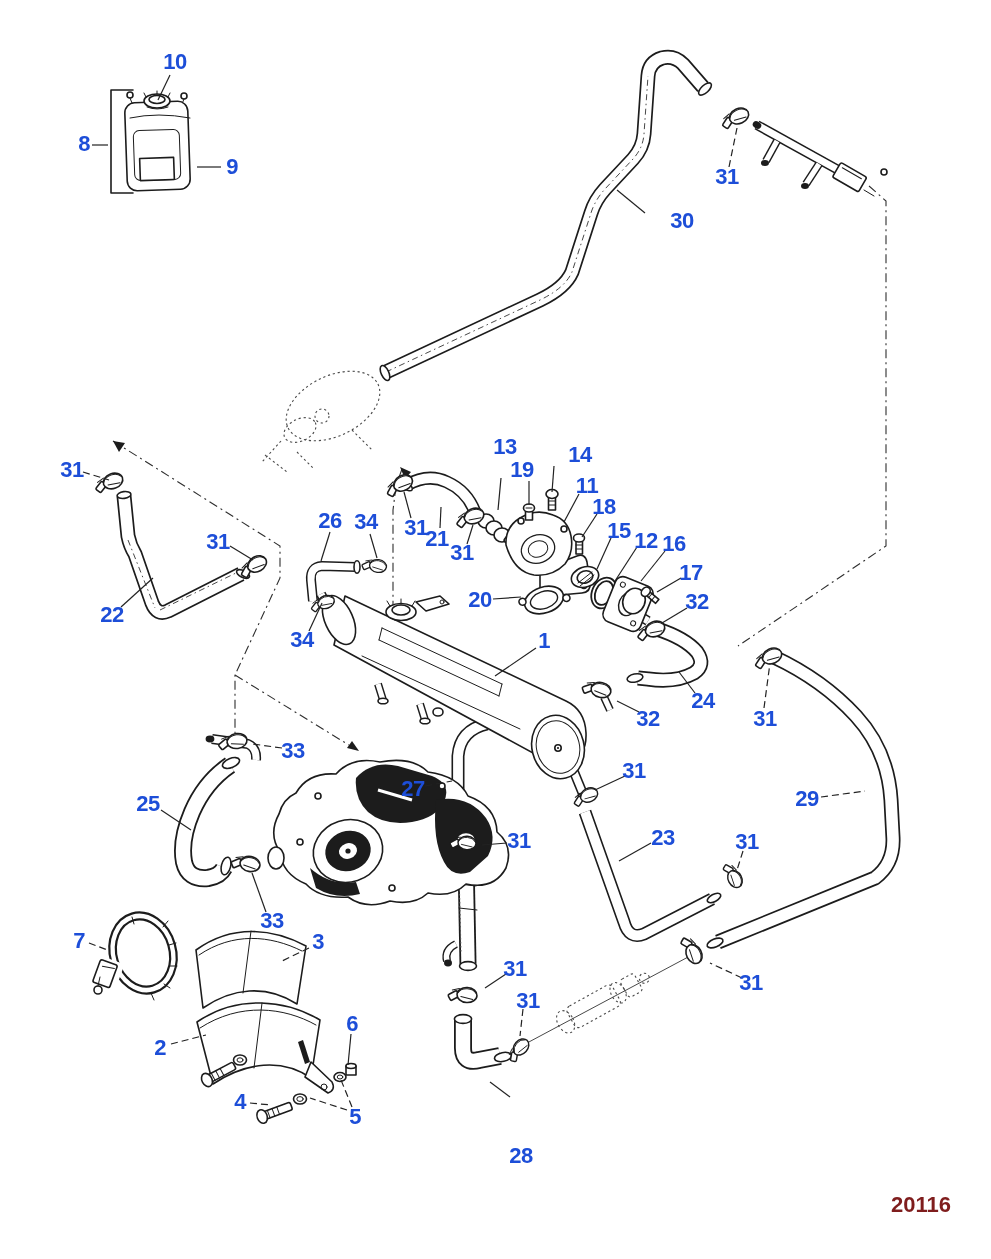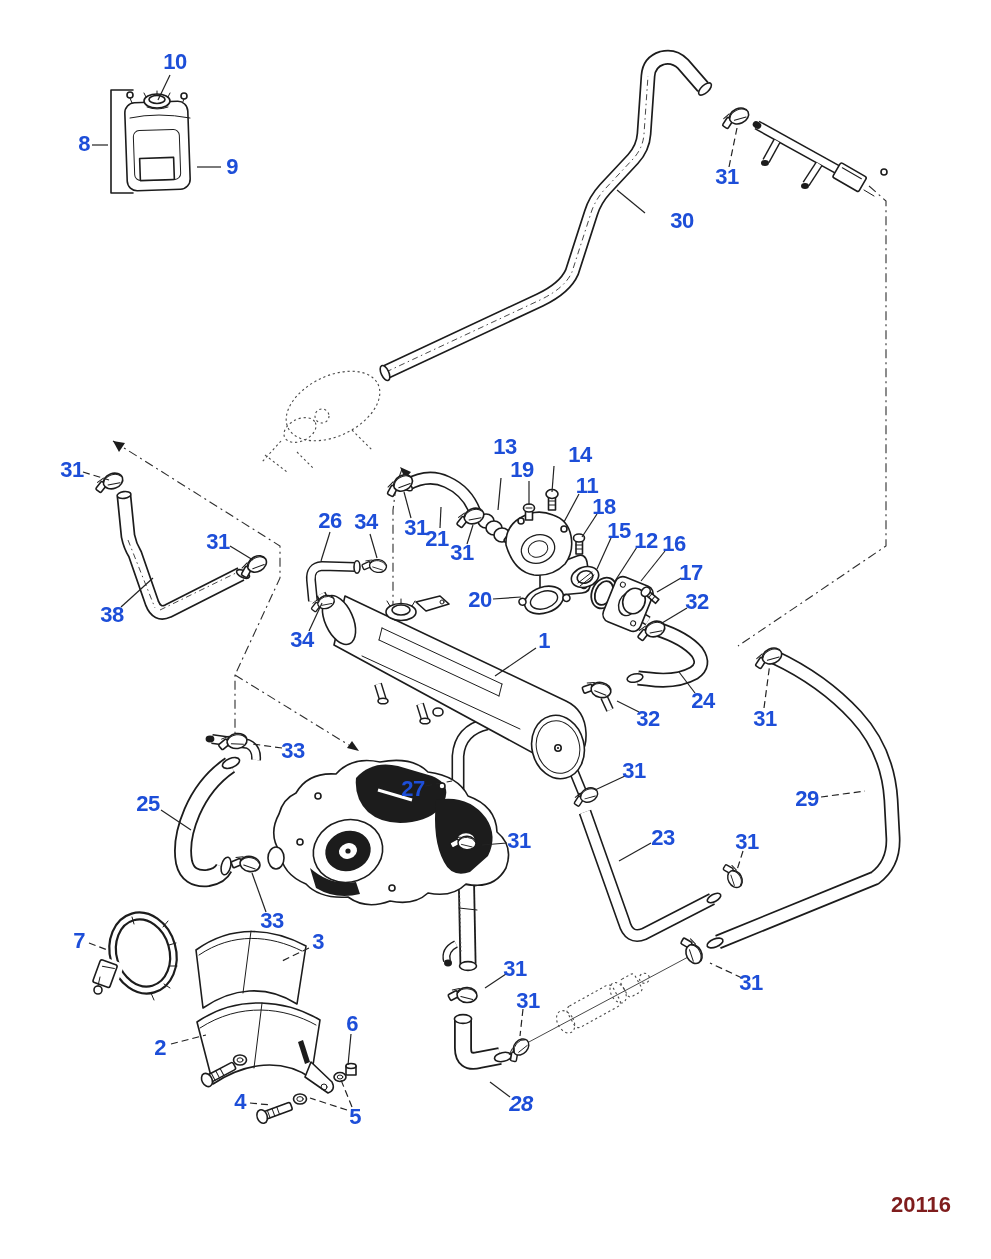--- a/index.html
+++ b/index.html
@@ -440,21 +440,21 @@
       </g>
 </svg>
 
 <div id="callout-layer">
       <div class="callout" style="left: 175px; top: 62px;">10</div>
       <div class="callout" style="left: 84px; top: 144px;">8</div>
       <div class="callout" style="left: 232px; top: 167px;">9</div>
       <div class="callout" style="left: 655px; top: 221px; margin-left: 27px;">30</div>
       <div class="callout" style="left: 727px; top: 177px;">31</div>
       <div class="callout" style="left: 72px; top: 470px;">31</div>
-      <div class="callout" style="left: 112px; top: 615px;">38</div>
+      <div class="callout" style="left: 112px; top: 615px;">22</div>
       <div class="callout" style="left: 218px; top: 542px;">31</div>
       <div class="callout" style="left: 330px; top: 521px;">26</div>
       <div class="callout" style="left: 366px; top: 522px;">34</div>
       <div class="callout" style="left: 302px; top: 640px;">34</div>
       <div class="callout" style="left: 416px; top: 528px;">31</div>
       <div class="callout" style="left: 437px; top: 539px;">21</div>
       <div class="callout" style="left: 462px; top: 553px;">31</div>
       <div class="callout" style="left: 505px; top: 447px;">13</div>
       <div class="callout" style="left: 522px; top: 470px;">19</div>
       <div class="callout" style="left: 580px; top: 455px;">14</div>
@@ -475,21 +475,21 @@
       <div class="callout" style="left: 148px; top: 804px;">25</div>
       <div class="callout" style="left: 413px; top: 789px;">27</div>
       <div class="callout" style="left: 272px; top: 921px;">33</div>
       <div class="callout" style="left: 519px; top: 841px;">31</div>
       <div class="callout" style="left: 634px; top: 771px;">31</div>
       <div class="callout" style="left: 663px; top: 838px;">23</div>
       <div class="callout" style="left: 747px; top: 842px;">31</div>
       <div class="callout" style="left: 751px; top: 983px;">31</div>
       <div class="callout" style="left: 515px; top: 969px;">31</div>
       <div class="callout" style="left: 528px; top: 1001px;">31</div>
-      <div class="callout" style="left: 521px; top: 1104px; font-style: italic;">28</div>
+      <div class="callout" style="left: 521px; top: 1156px;">28</div>
       <div class="callout" style="left: 79px; top: 941px;">7</div>
       <div class="callout" style="left: 318px; top: 942px;">3</div>
       <div class="callout" style="left: 160px; top: 1048px;">2</div>
       <div class="callout" style="left: 240px; top: 1102px;">4</div>
       <div class="callout" style="left: 352px; top: 1024px;">6</div>
       <div class="callout" style="left: 355px; top: 1117px;">5</div>
     </div>
 
 <div id="drawing-number" style="left:921px;top:1205px">20116</div>
 </div>

